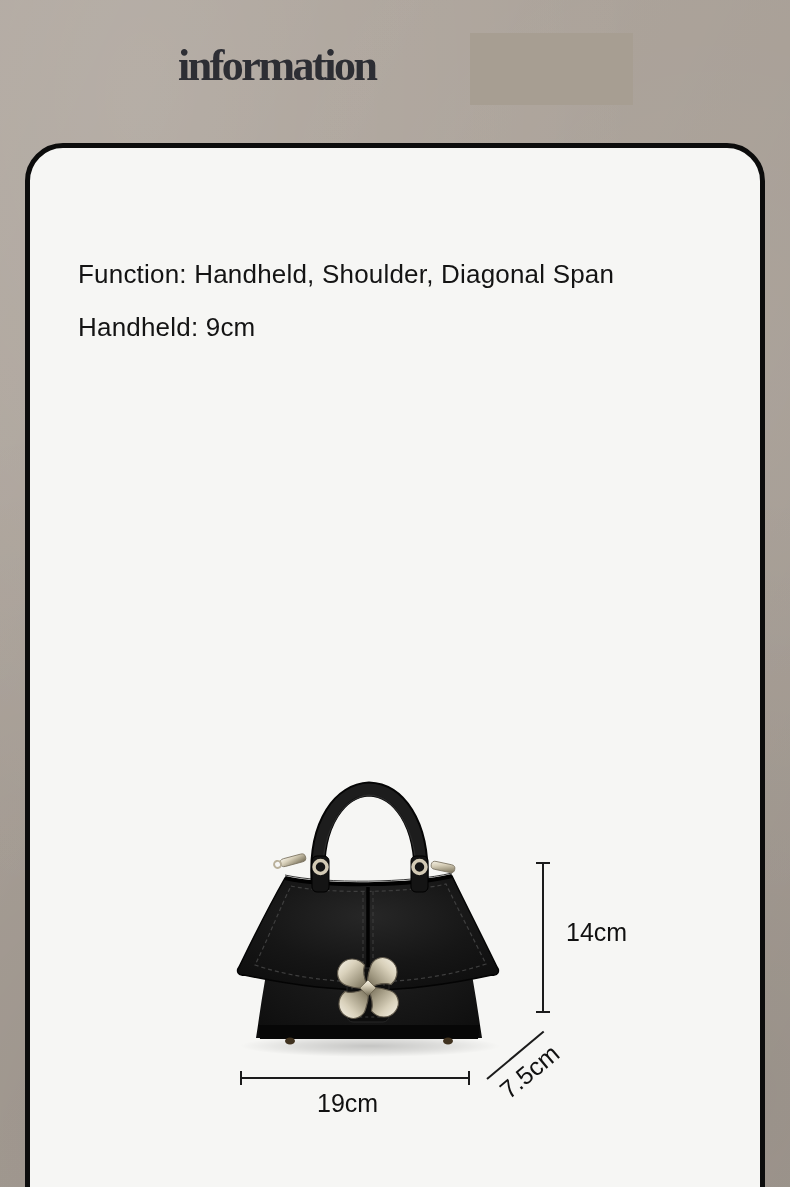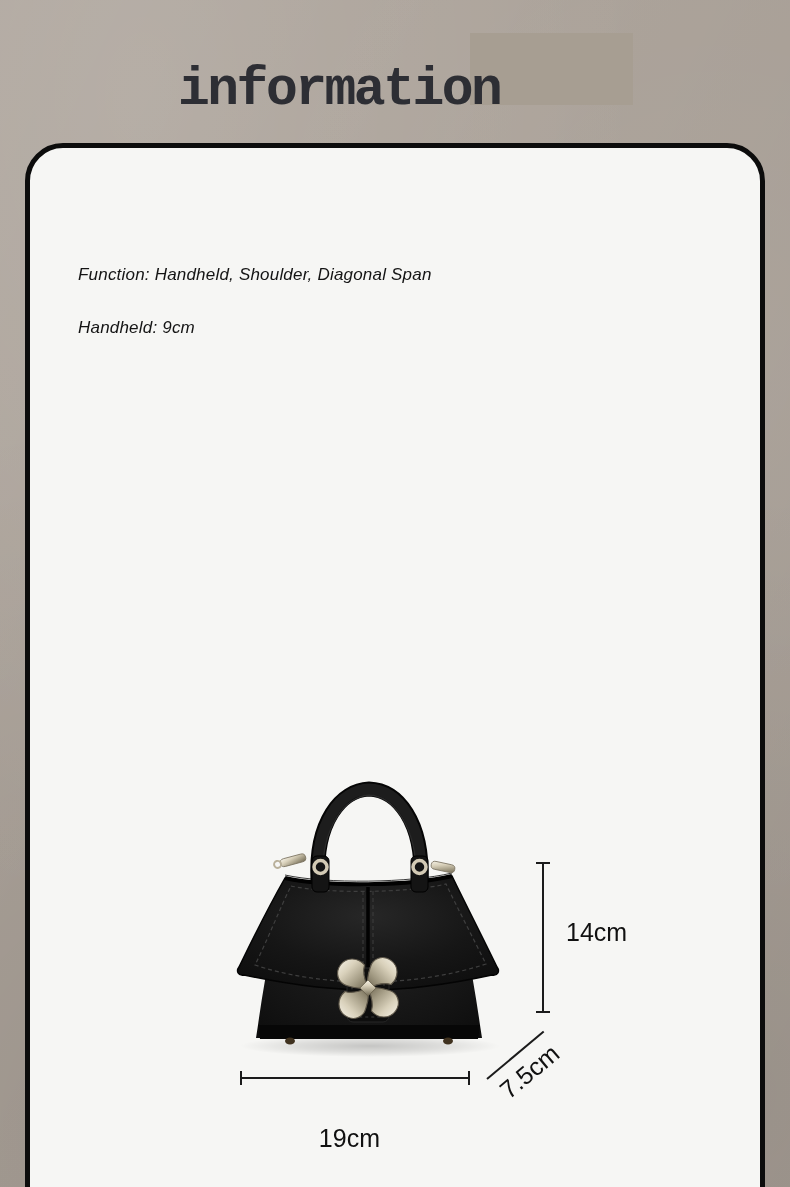--- a/index.html
+++ b/index.html
@@ -14,32 +14,31 @@
       radial-gradient(ellipse at 95% 92%, rgba(0,0,0,0.06), transparent 40%),
       linear-gradient(115deg, rgba(255,255,255,0.05) 0%, transparent 35%, rgba(0,0,0,0.05) 100%);
     font-family:"Liberation Sans", sans-serif;
   }
   .deco-block{
     position:absolute;left:470px;top:33px;width:163px;height:72px;
     background:#a79e92;
   }
   .heading{
     position:absolute;left:178px;top:36px;
-    font-family:Liberation Mono, monospace;
-    font-weight:800;font-size:53px;line-height:60px;letter-spacing:-2.5px;
+    font-family:Liberation Serif, serif;
+    font-weight:800;font-size:44px;line-height:60px;letter-spacing:-2.5px;
     color:#2d2e34;
-    margin-top:24px;
   }
   .card{
     position:absolute;left:25px;top:143px;width:730px;height:1080px;
     background:#f6f6f4;border:5px solid #0c0c0c;border-radius:38px;
   }
   .specs{
     position:absolute;left:48px;top:100px;width:650px;
-    color:#141414;font-size:17px;letter-spacing:0.2px;font-style:italic;
+    color:#141414;font-size:26px;letter-spacing:0.2px;
   }
   .spec-line{height:53px;display:flex;align-items:center;}
   .figure{position:absolute;left:0;top:0;width:100%;height:100%;}
   .bag-svg{position:absolute;left:200px;top:622px;width:320px;height:310px;}
   .dim-label{
     position:absolute;color:#111111;font-size:25px;white-space:nowrap;
   }
   .dim-vline{
     position:absolute;left:512px;top:714px;width:2px;height:151px;background:#1b1b1b;
   }
@@ -54,21 +53,21 @@
   .dim-hline::before,.dim-hline::after{
     content:'';position:absolute;top:-6px;width:2px;height:14px;background:#1b1b1b;
   }
   .dim-hline::before{left:0;}
   .dim-hline::after{right:0;}
   .dim-dline{
     position:absolute;left:457px;top:930px;width:74px;height:2px;background:#1b1b1b;
     transform:rotate(-40deg);transform-origin:left center;
   }
   .label-height{left:536px;top:770px;}
-  .label-width{left:270px;top:941px;width:80px;text-align:right;margin-top:35px;}
+  .label-width{left:287px;top:941px;width:80px;text-align:left;}
   .label-depth{
     left:454px;top:909px;width:92px;height:30px;text-align:center;
     transform:rotate(-40deg);
   }
 </style>
 </head>
 <body>
 
 <div class="page">
 

